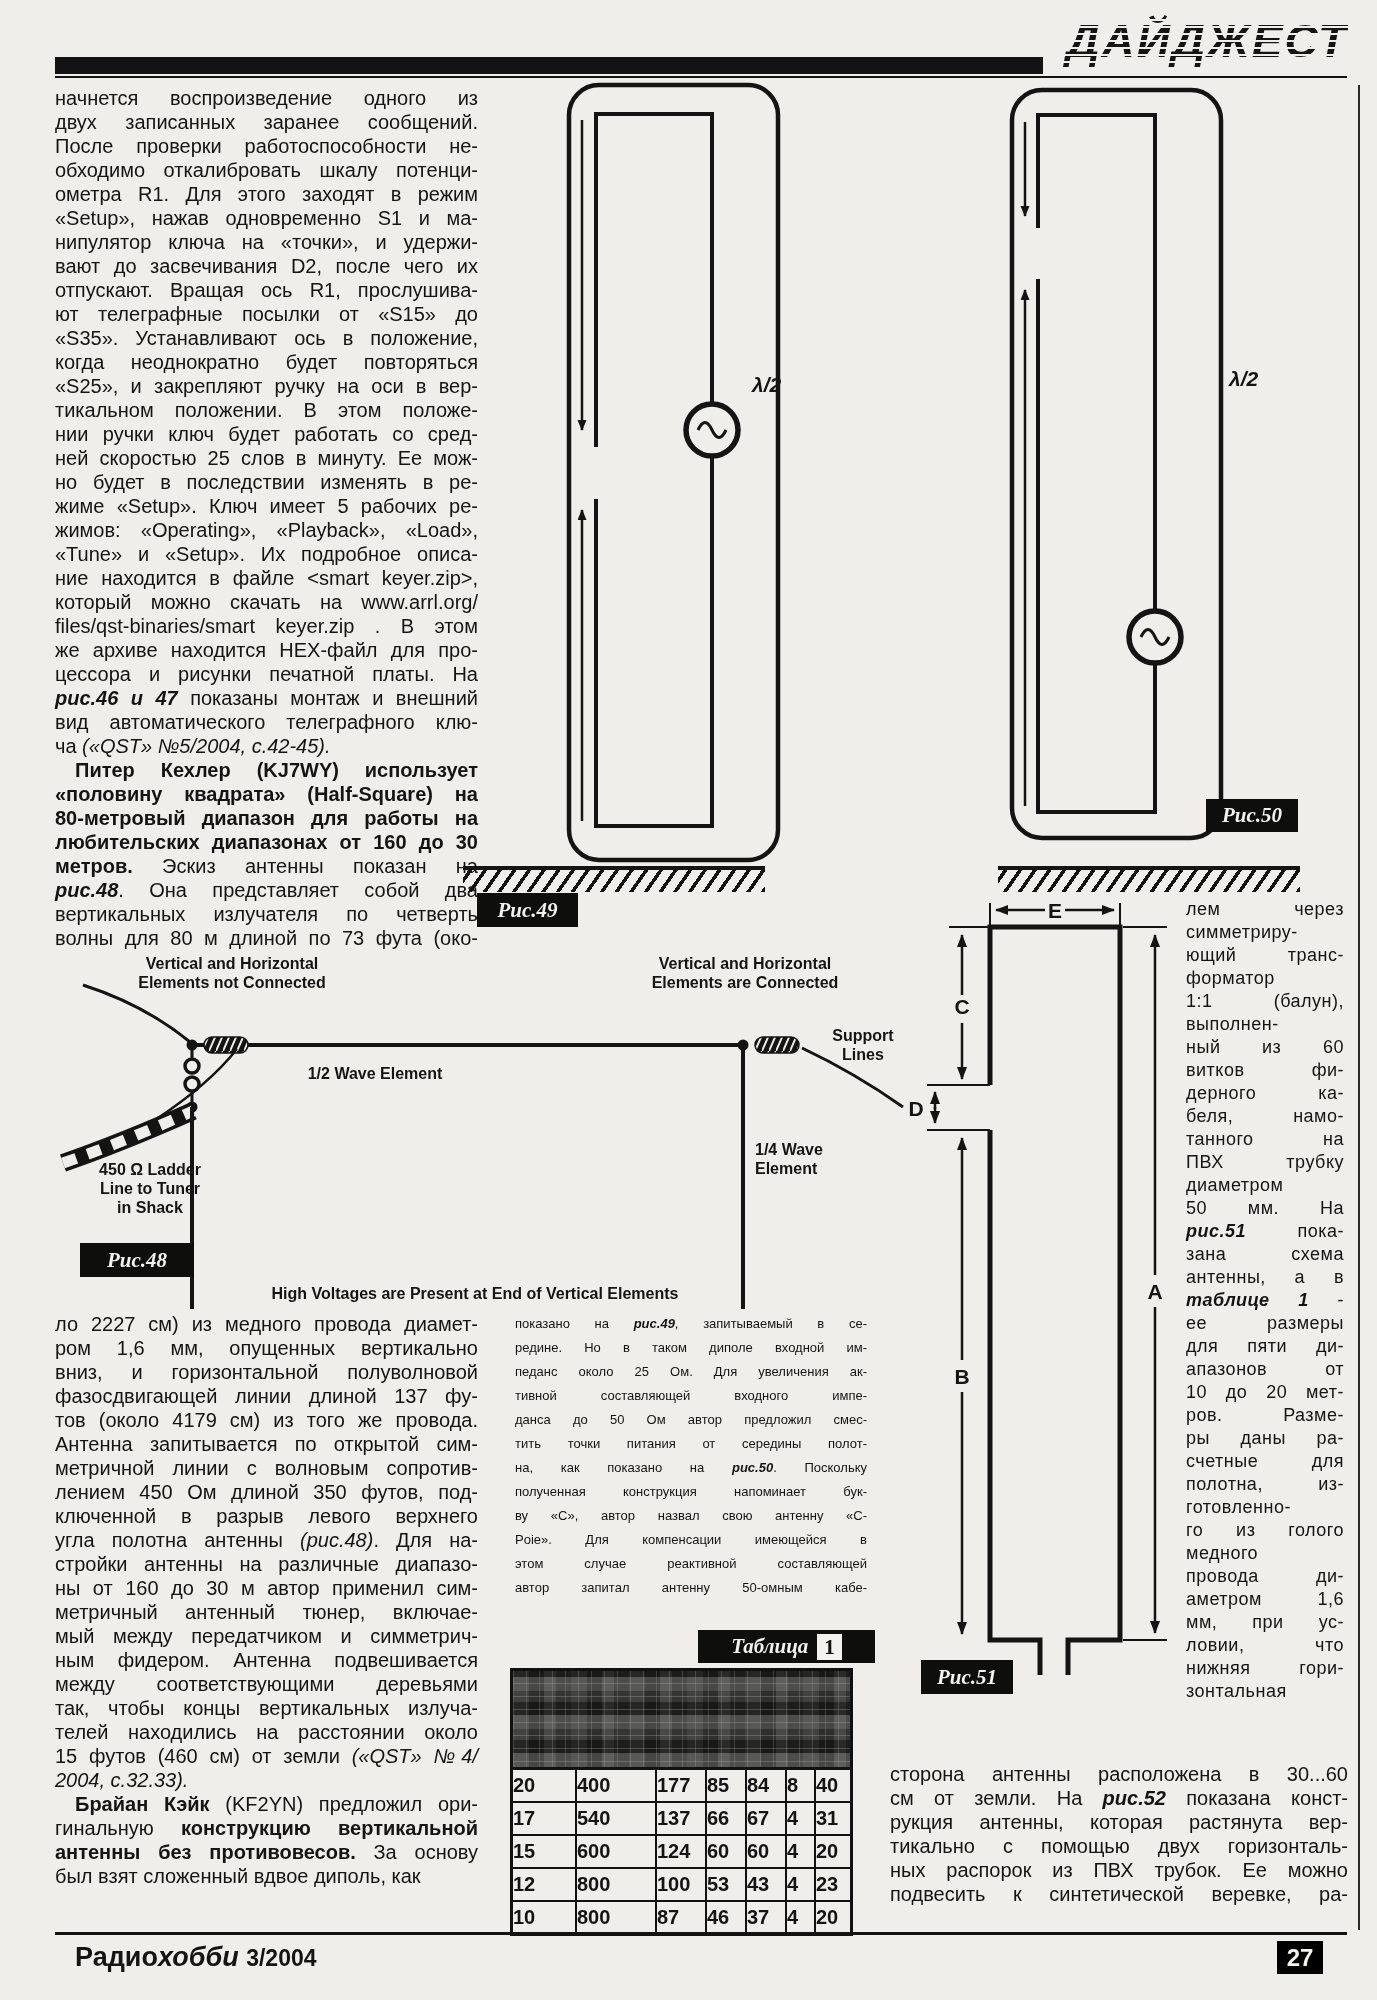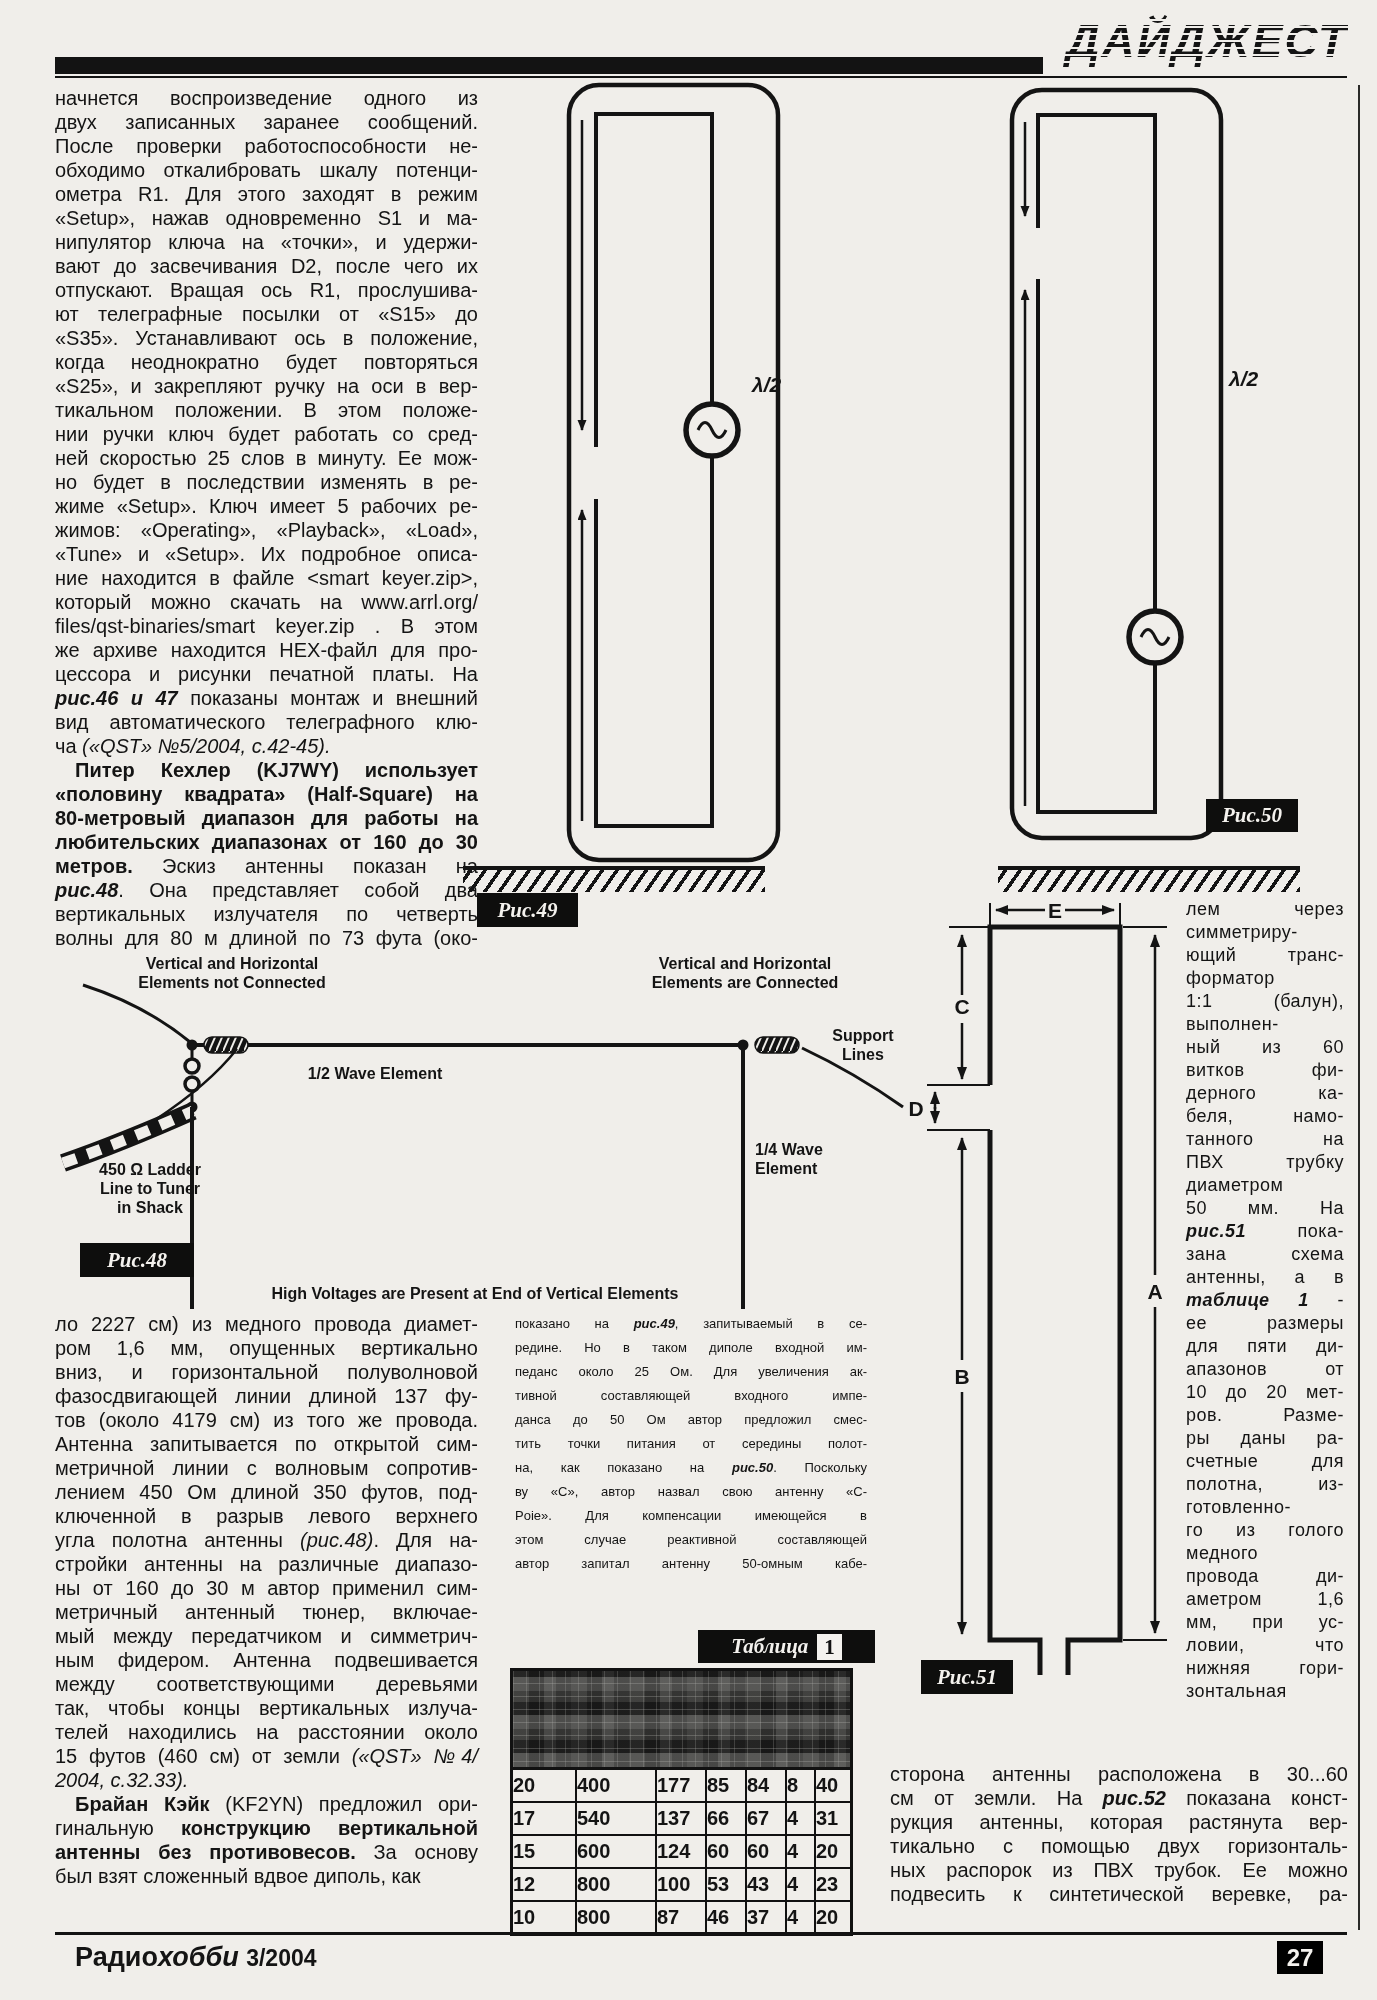--- a/index.html
+++ b/index.html
@@ -129,20 +129,21 @@
       <div class="tl nj"><span>был взят сложенный вдвое диполь, как</span></div>
     </div>
   <div class="txtcol col-b" style="left:497px;top:1312px;">
       <div class="tl"><span>показано на </span><span class="sbi">рис.49</span><span>, запитываемый в се-</span></div>
       <div class="tl"><span>редине. Но в таком диполе входной им-</span></div>
       <div class="tl"><span>педанс около 25 Ом. Для увеличения ак-</span></div>
       <div class="tl"><span>тивной составляющей входного импе-</span></div>
       <div class="tl"><span>данса до 50 Ом автор предложил смес-</span></div>
       <div class="tl"><span>тить точки питания от середины полот-</span></div>
       <div class="tl"><span>на, как показано на </span><span class="sbi">рис.50</span><span>. Поскольку</span></div>
+      <div class="tl"><span>полученная конструкция напоминает бук-</span></div>
       <div class="tl"><span>ву «С», автор назвал свою антенну «C-</span></div>
       <div class="tl"><span>Poie». Для компенсации имеющейся в</span></div>
       <div class="tl"><span>этом случае реактивной составляющей</span></div>
       <div class="tl"><span>автор запитал антенну 50-омным кабе-</span></div>
     </div>
   <div class="txtcol strip" style="left:1186px;top:898px;">
       <div class="tl"><span>лем через</span></div>
       <div class="tl"><span>симметриру-</span></div>
       <div class="tl"><span>ющий транс-</span></div>
       <div class="tl"><span>форматор</span></div>

